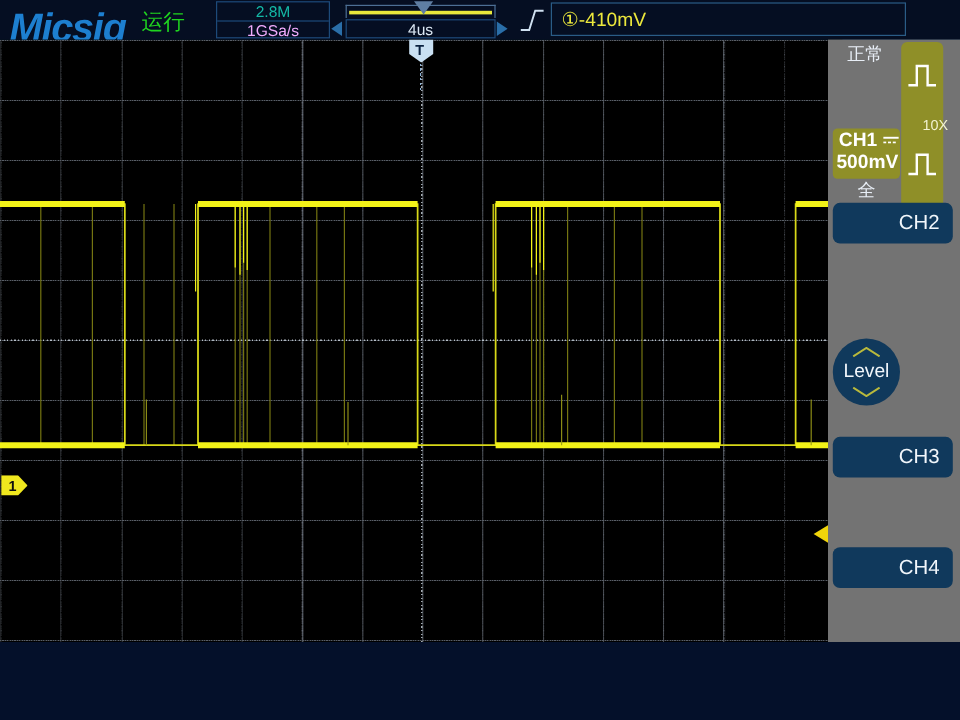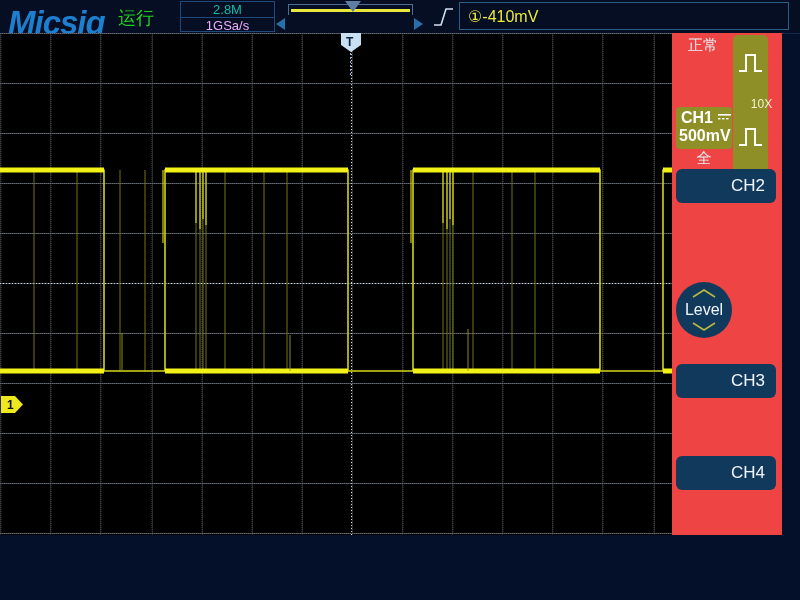--- a/index.html
+++ b/index.html
@@ -37,21 +37,21 @@
           font-size:13px;line-height:15px;color:#dce8f4;}
   .tb-lefttri{position:absolute;left:-7px;top:18px;width:0;height:0;
               border-top:6px solid transparent;border-bottom:6px solid transparent;
               border-right:9px solid #2a6ea8;}
   .tb-righttri{position:absolute;left:131px;top:18px;width:0;height:0;
               border-top:6px solid transparent;border-bottom:6px solid transparent;
               border-left:9px solid #2a6ea8;}
 
   .slope{position:absolute;left:432px;top:6px;width:24px;height:22px;}
 
-  .trigbox{position:absolute;left:459px;top:2px;width:330px;height:28px;
+  .trigbox{position:absolute;left:459px;top:2px;width:296px;height:28px;
            border:1px solid #2a5c86;box-sizing:border-box;}
   .trigbox .txt{position:absolute;left:8px;top:4px;font-size:16px;color:#ece83c;}
 
   
   .plot{position:absolute;left:0px;top:33px;width:702px;height:502px;background:#000000;
         overflow:hidden;}
   .gridlayer{position:absolute;left:0;top:0;width:702px;height:502px;
      background-image:
        repeating-linear-gradient(to right, rgba(160,170,185,0.50) 0 1px, transparent 1px 2px),
        repeating-linear-gradient(to bottom, rgba(160,170,185,0.50) 0 1px, transparent 1px 2px);
@@ -73,21 +73,21 @@
   .wave{position:absolute;left:0;top:0;}
   .chmark{position:absolute;left:1px;top:363px;width:22px;height:17px;}
   .triglevel{position:absolute;left:678px;top:404px;width:0;height:0;
              border-top:8px solid transparent;border-bottom:8px solid transparent;
              border-right:13px solid #f0d40a;}
   .tmark{position:absolute;left:340px;top:33px;width:22px;height:20px;z-index:6;}
   .tdots{position:absolute;left:350px;top:53px;width:1px;height:22px;
      background-image:repeating-linear-gradient(to bottom, #8fb4d8 0 2px, transparent 2px 4px);z-index:6;}
 
   
-  .side{position:absolute;left:672px;top:33px;width:110px;height:502px;background:#ef4444;}
+  .side{position:absolute;left:690px;top:33px;width:110px;height:502px;background:#737373;}
   .normal{position:absolute;left:0px;top:3px;width:62px;text-align:center;
           font-size:15px;color:#e8eef6;}
   .ch1btn{position:absolute;left:4px;top:74px;width:56px;height:42px;background:#8f8f28;
           border-radius:4px;box-sizing:border-box;text-align:center;}
   .ch1btn .l1{position:absolute;left:5px;top:2px;font-size:16px;font-weight:bold;color:#fff;}
   .ch1btn .l2{position:absolute;left:3px;top:20px;font-size:16px;font-weight:bold;color:#fff;}
   .dcico{position:absolute;left:42px;top:6px;width:13px;height:8px;}
   .quan{position:absolute;left:4px;top:116px;width:56px;text-align:center;
         font-size:15px;color:#e8eef6;}
   .probe{position:absolute;left:61px;top:2px;width:35px;height:142px;background:#8f8f28;
@@ -117,20 +117,21 @@
       <div class="ln ln1">2.8M</div>
       <div class="ln ln2">1GSa/s</div>
     </div>
 
     <div class="tbwrap">
       <div class="tb-bracket"></div>
       <div class="tb-yellowbar"></div>
       <div class="tb-downtri"></div>
       <div class="tb-lefttri"></div>
       <div class="tb-righttri"></div>
+      <div class="tb-box">4us</div>
     </div>
 
     <svg class="slope" viewBox="0 0 24 22">
       <path d="M2 19 L9 19 L14 3 L21 3" stroke="#cfe0f0" stroke-width="1.6" fill="none"></path>
     </svg>
 
     <div class="trigbox">
       <div class="txt"><span>①</span><span>-410mV</span></div>
     </div>
   </div>

